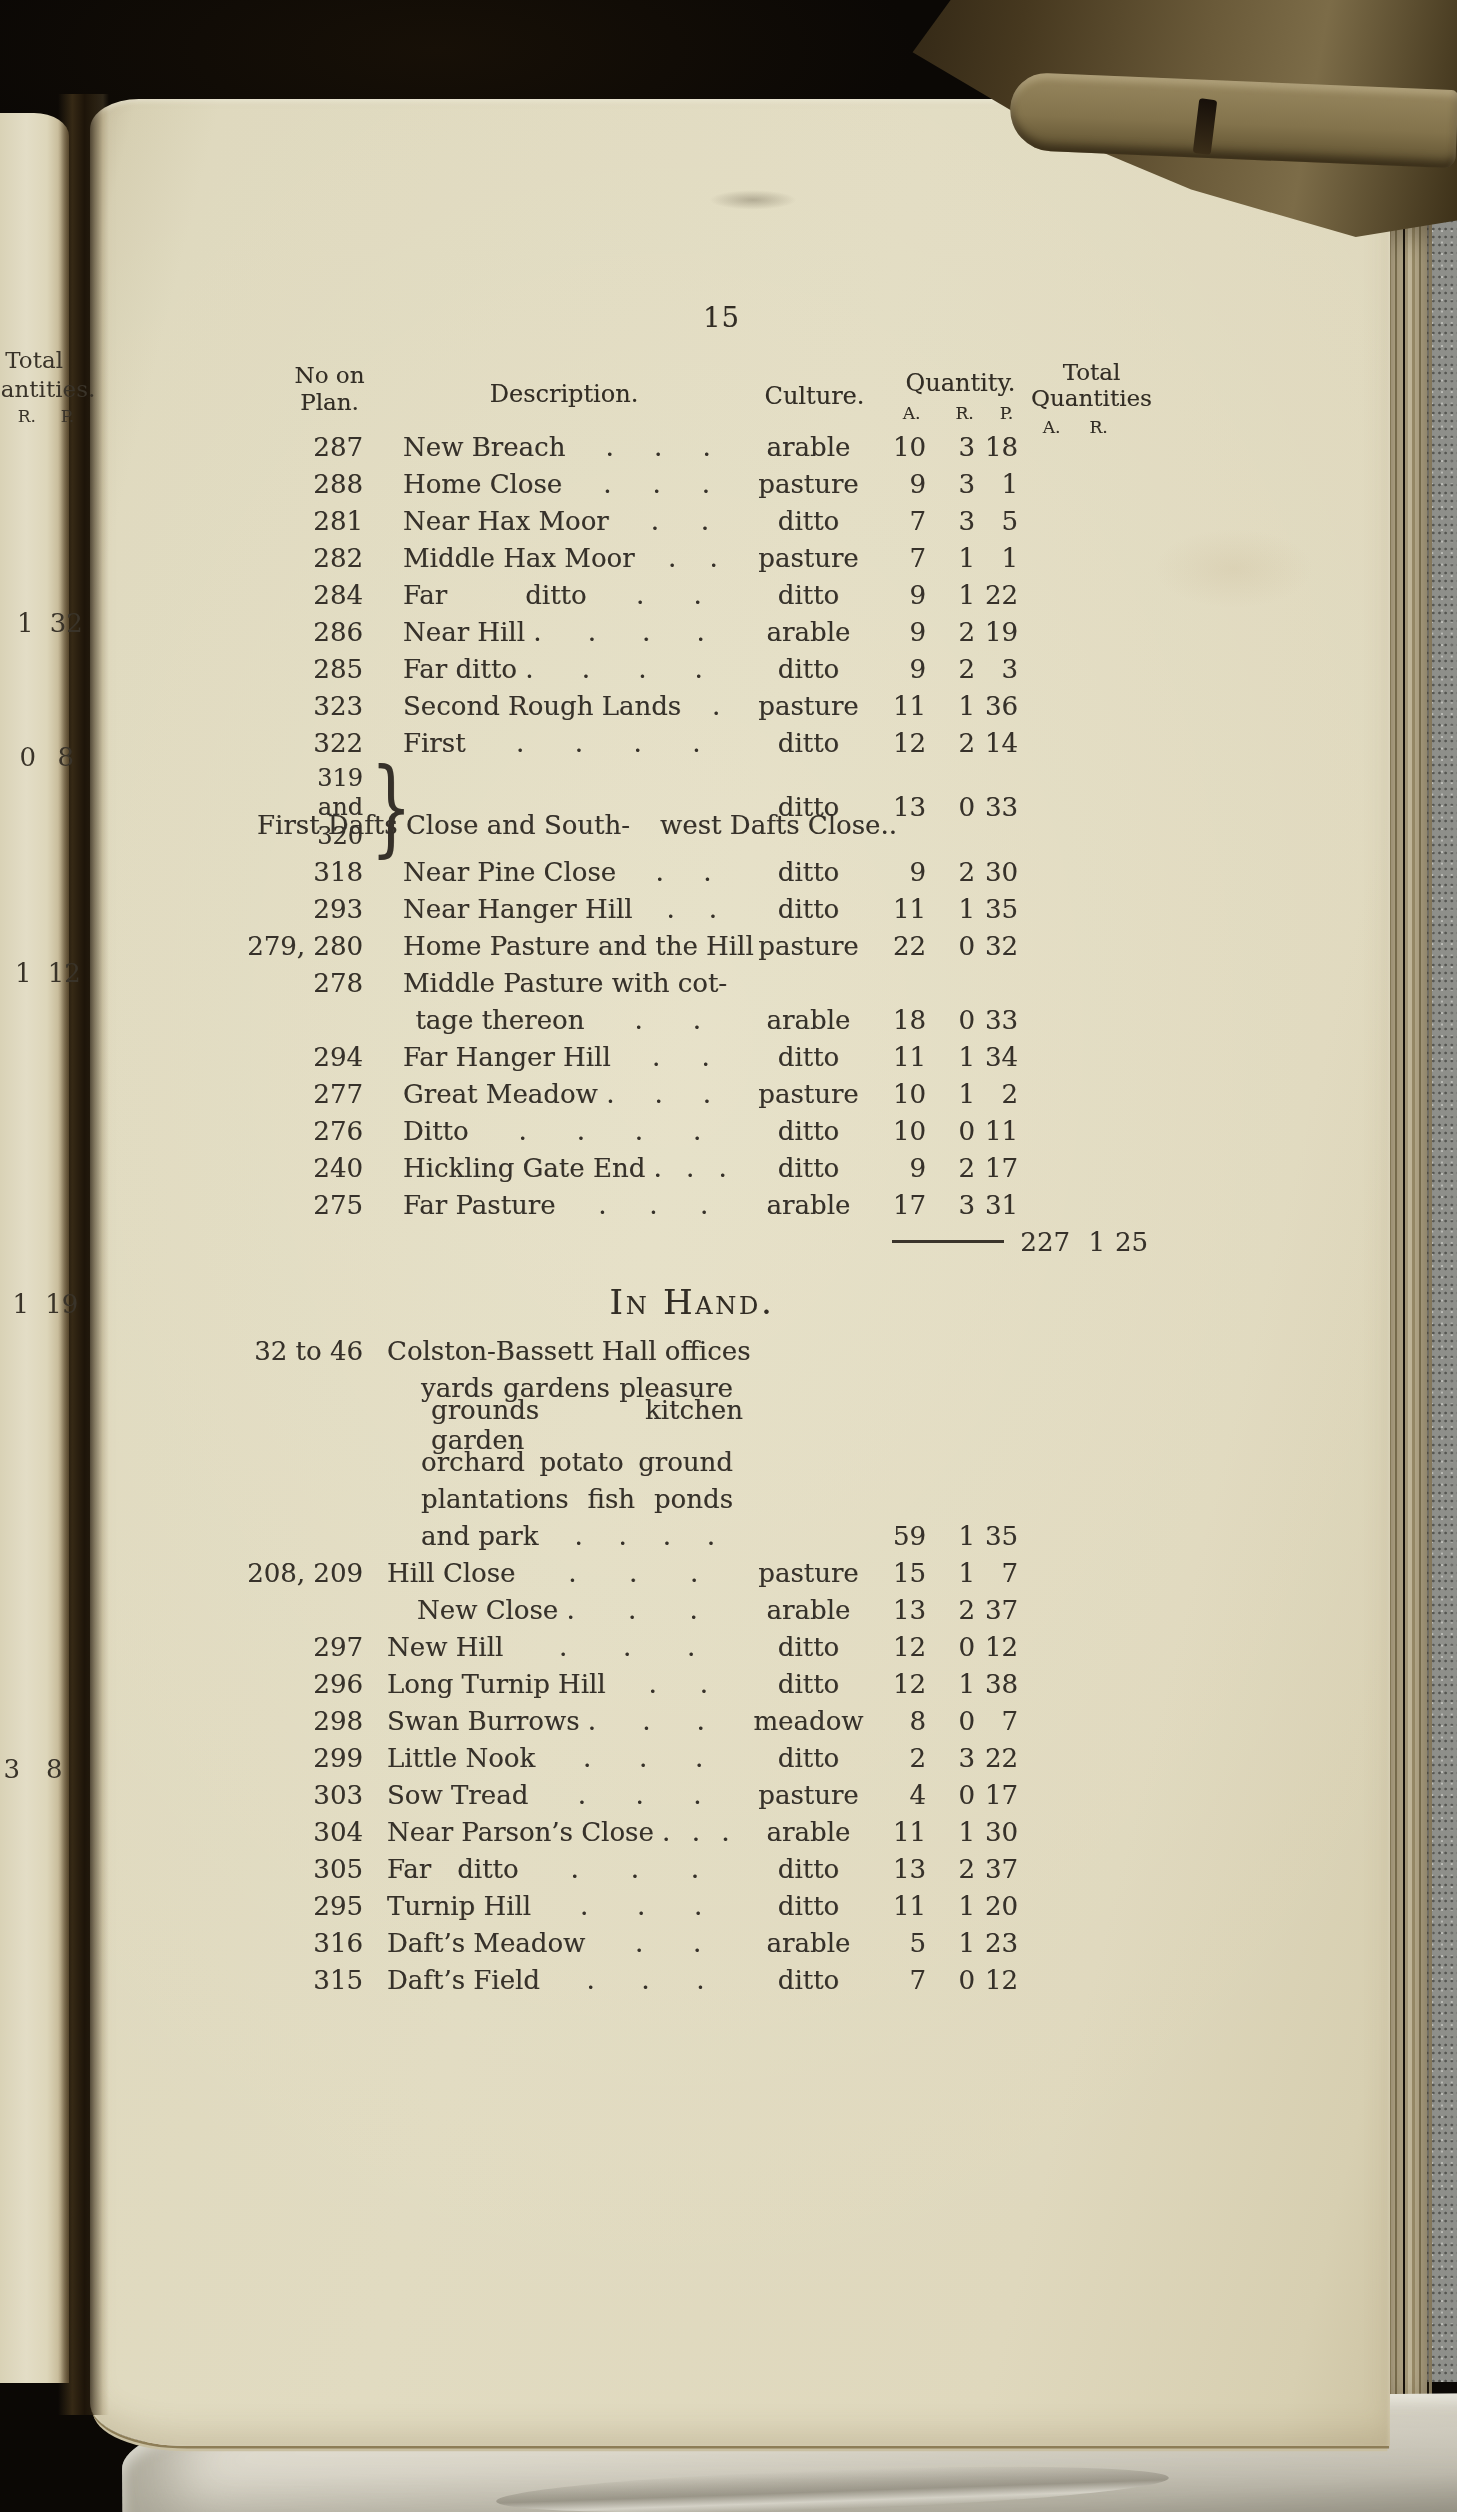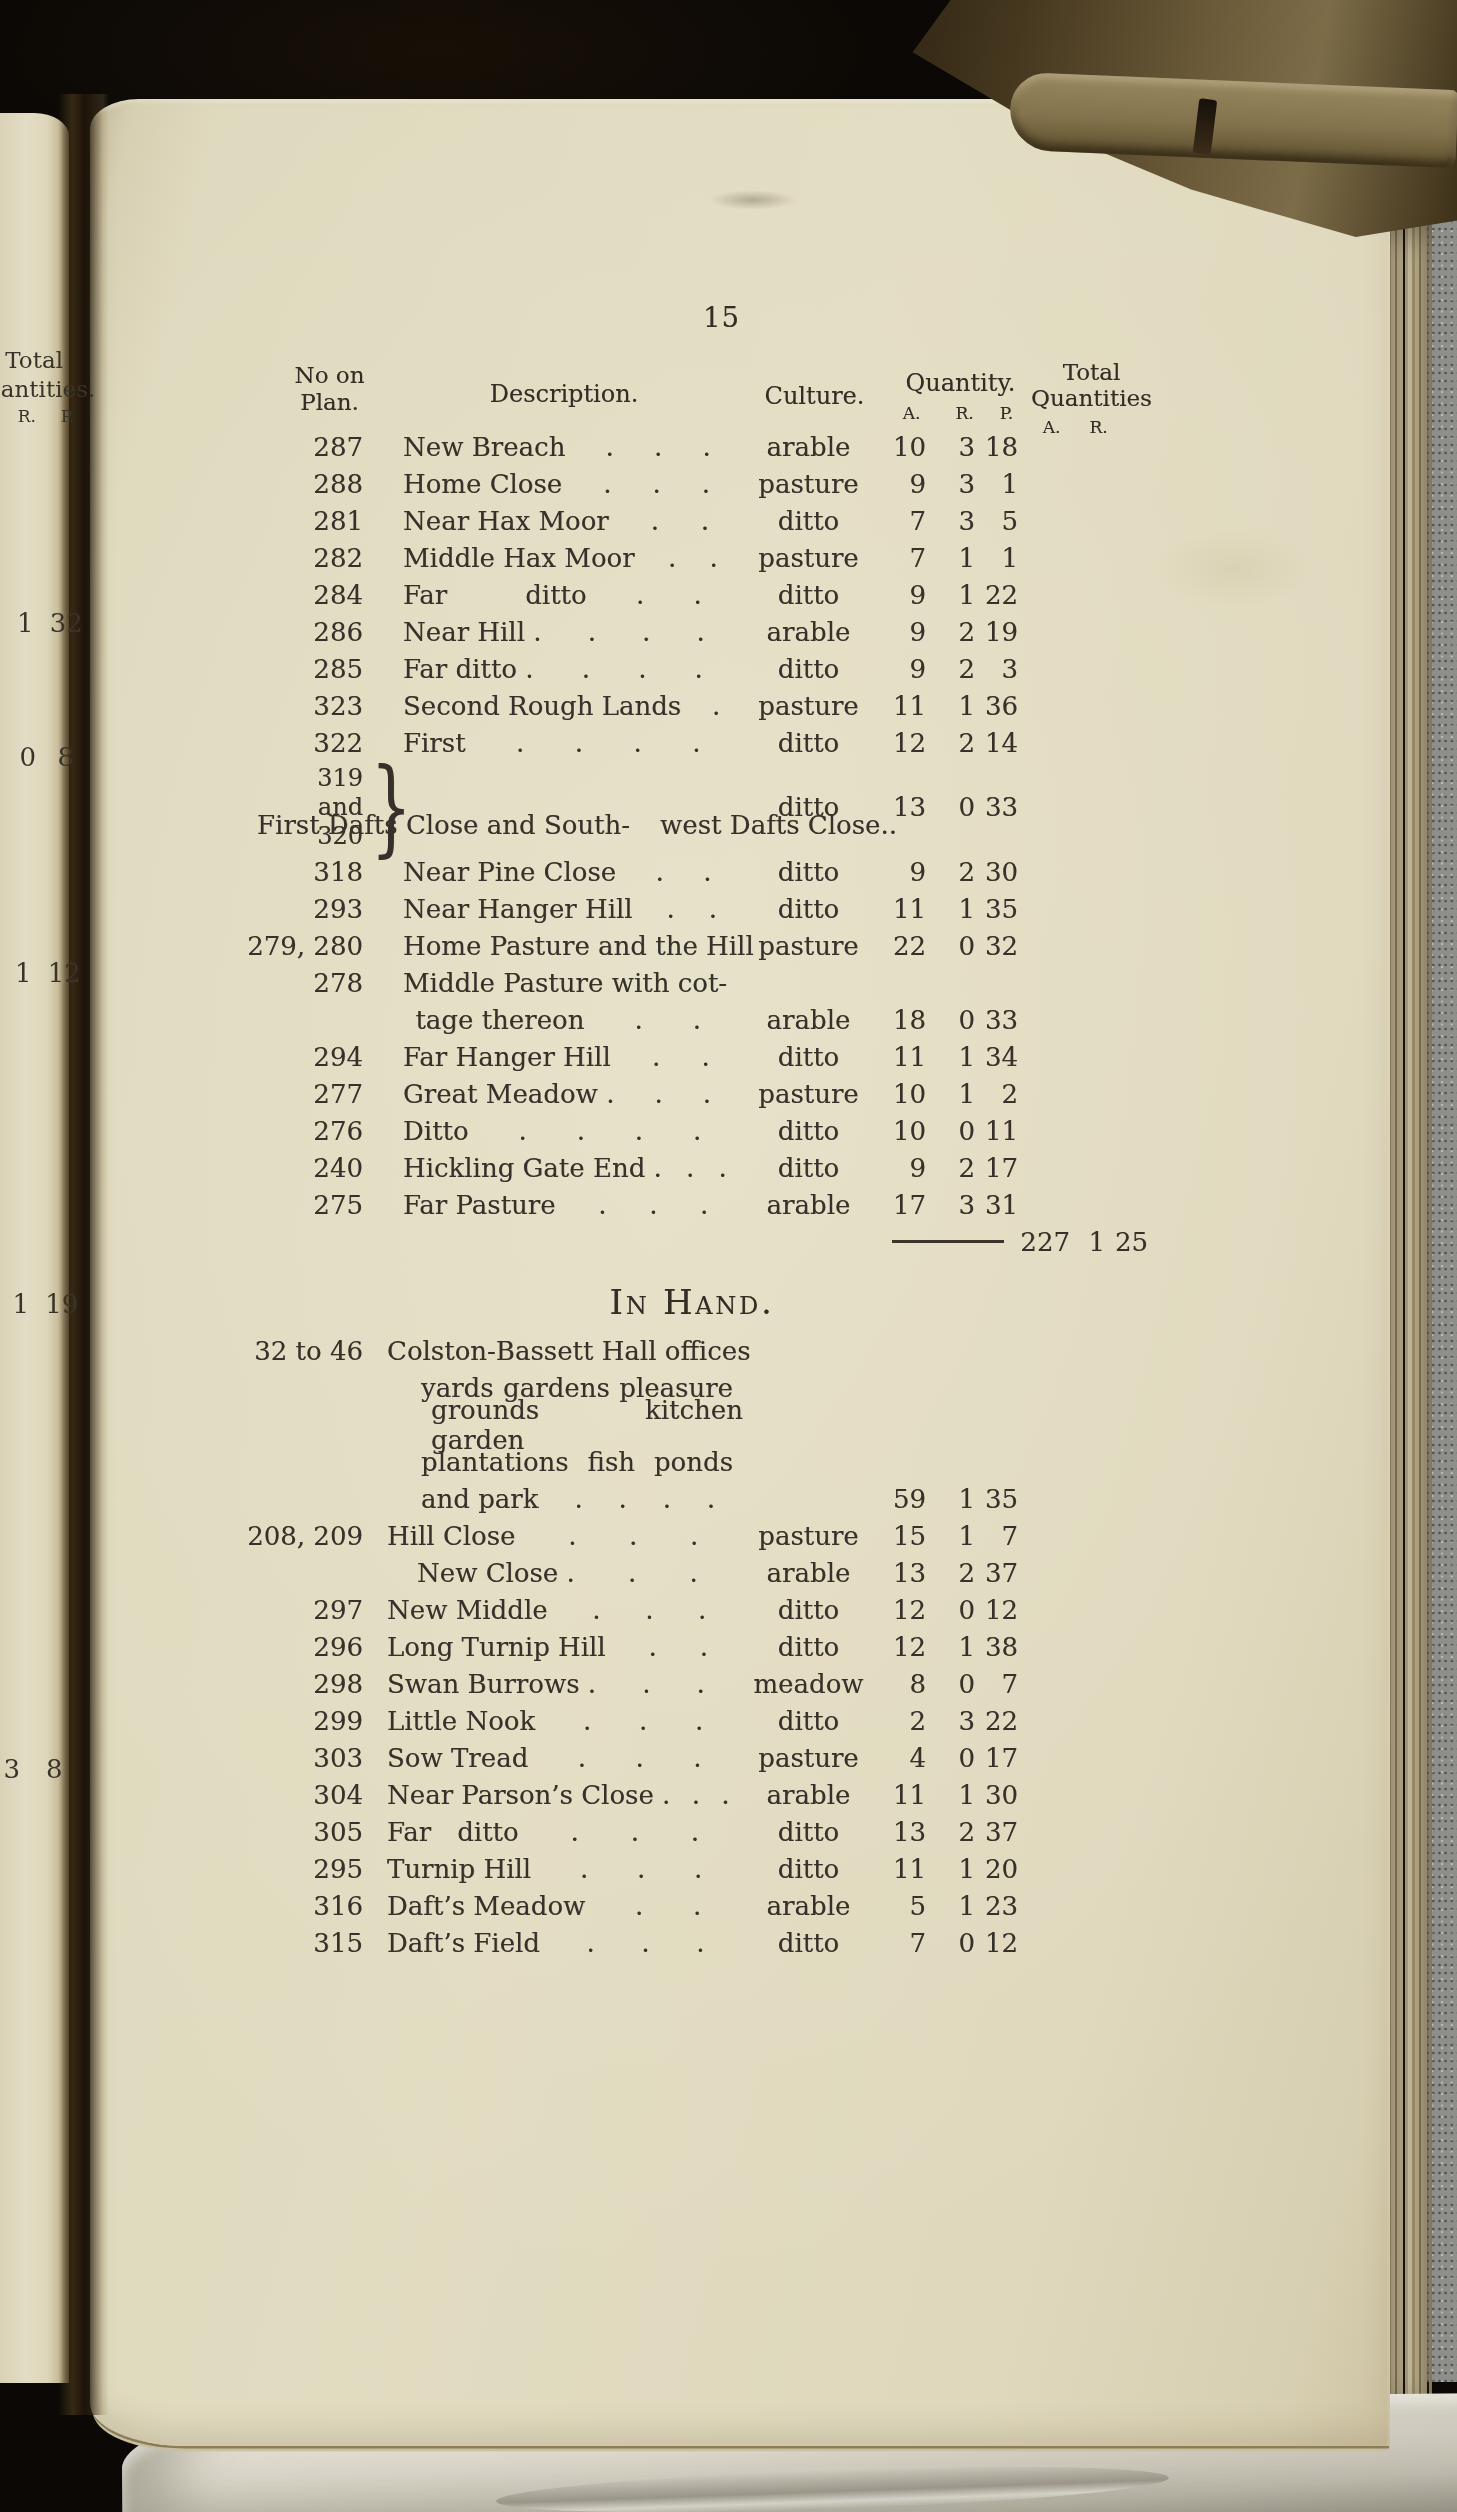--- a/index.html
+++ b/index.html
@@ -340,20 +340,28 @@
         <div class="line">
           <span class="c-no"></span>
           <div class="c-desc"><span class="desc-text just" style="margin-left: 44px;">grounds kitchen garden</span></div>
           <span class="c-cult"></span>
           <span class="c-a"></span>
           <span class="c-r"></span>
           <span class="c-p"></span>
         </div>
         <div class="line">
           <span class="c-no"></span>
+          <div class="c-desc"><span class="desc-text just" style="margin-left: 34px;">orchard potato ground</span></div>
+          <span class="c-cult"></span>
+          <span class="c-a"></span>
+          <span class="c-r"></span>
+          <span class="c-p"></span>
+        </div>
+        <div class="line">
+          <span class="c-no"></span>
           <div class="c-desc"><span class="desc-text just" style="margin-left: 34px;">plantations fish ponds</span></div>
           <span class="c-cult"></span>
           <span class="c-a"></span>
           <span class="c-r"></span>
           <span class="c-p"></span>
         </div>
         <div class="line">
           <span class="c-no"></span>
           <div class="c-desc"><span class="desc-text" style="margin-left: 34px;">and park</span><span class="c-dots"><span class="dot">.</span><span class="dot">.</span><span class="dot">.</span><span class="dot">.</span></span></div>
           <span class="c-cult"></span>
@@ -372,21 +380,21 @@
         <div class="line">
           <span class="c-no"></span>
           <div class="c-desc"><span class="desc-text" style="margin-left: 30px;">New Close .</span><span class="c-dots"><span class="dot">.</span><span class="dot">.</span></span></div>
           <span class="c-cult">arable</span>
           <span class="c-a">13</span>
           <span class="c-r">2</span>
           <span class="c-p">37</span>
         </div>
         <div class="line">
           <span class="c-no">297</span>
-          <div class="c-desc"><span class="desc-text">New Middle</span><span class="c-dots"><span class="dot">.</span><span class="dot">.</span><span class="dot">.</span></span></div>
+          <div class="c-desc"><span class="desc-text">New Hill</span><span class="c-dots"><span class="dot">.</span><span class="dot">.</span><span class="dot">.</span></span></div>
           <span class="c-cult">ditto</span>
           <span class="c-a">12</span>
           <span class="c-r">0</span>
           <span class="c-p">12</span>
         </div>
         <div class="line">
           <span class="c-no">296</span>
           <div class="c-desc"><span class="desc-text">Long Turnip Hill</span><span class="c-dots"><span class="dot">.</span><span class="dot">.</span></span></div>
           <span class="c-cult">ditto</span>
           <span class="c-a">12</span>

